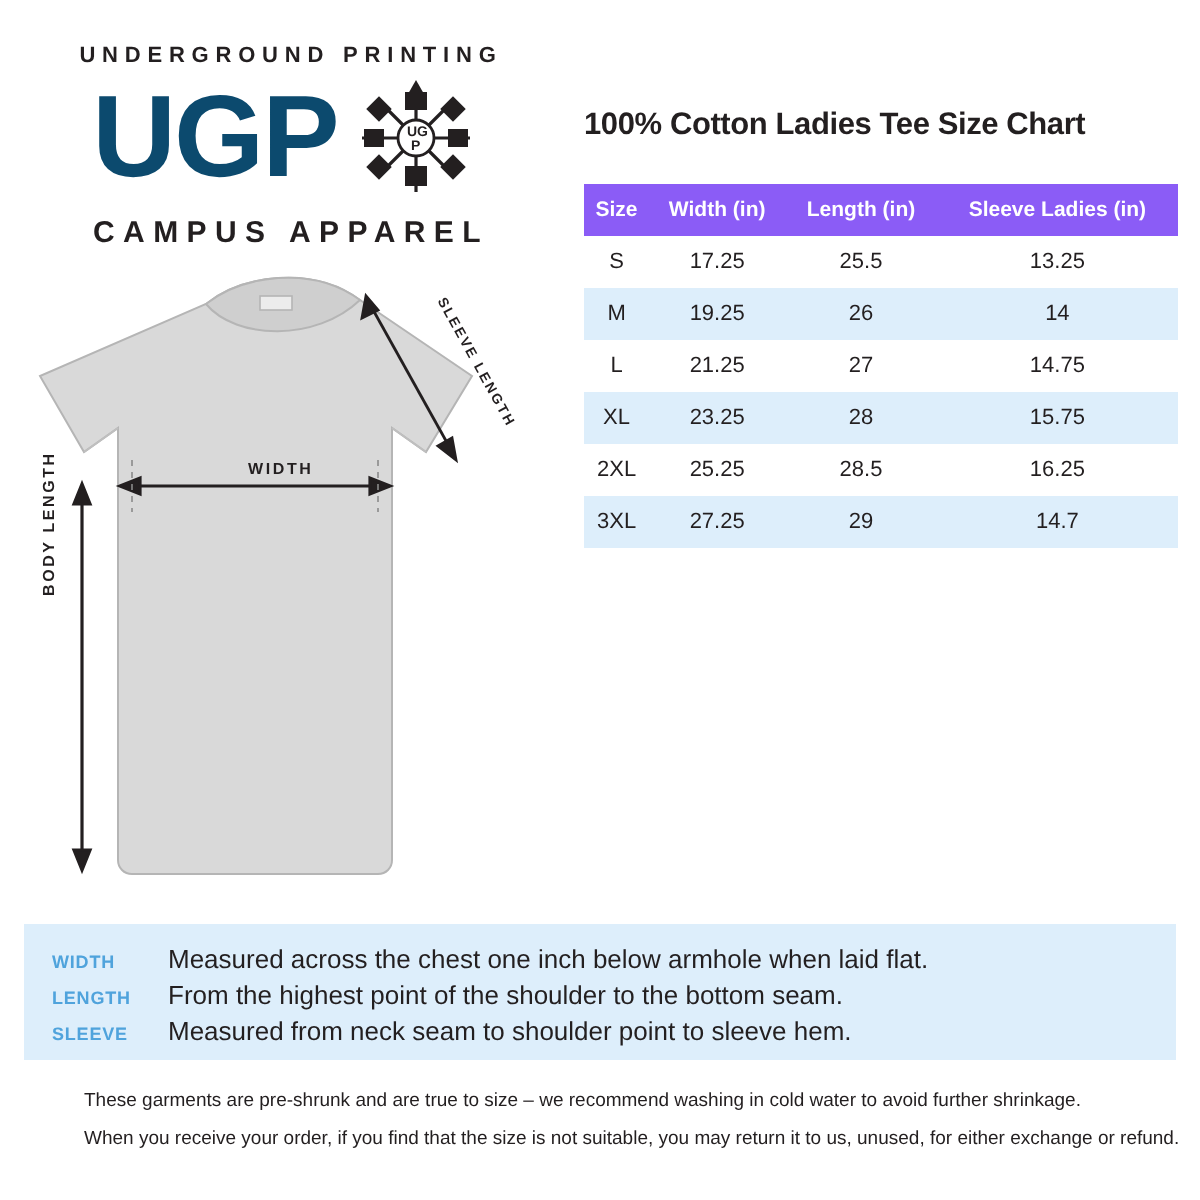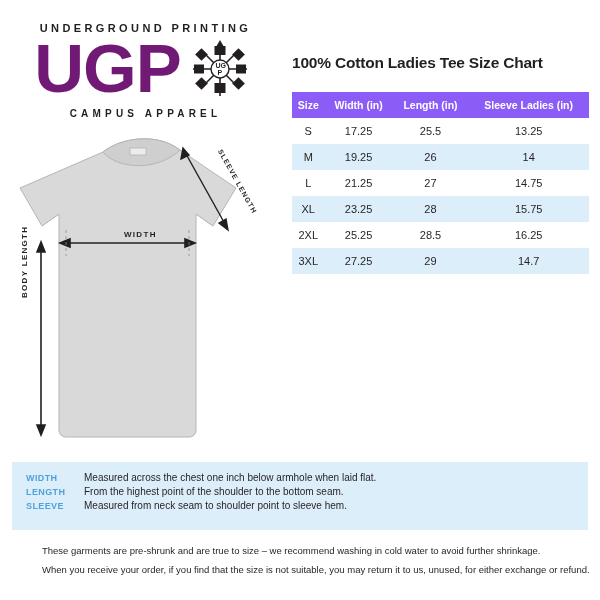--- a/index.html
+++ b/index.html
@@ -36,34 +36,34 @@
     color: #231f20;
     margin-left: 6px;
   }
   .logo-row {
     display: flex;
     align-items: center;
     justify-content: center;
     margin-top: 4px;
   }
   .ugp {
-    font-size: 69px;
+    font-size: 58px;
     font-weight: bold;
     letter-spacing: -1px;
     line-height: 58px;
-    color: #701a75;
+    color: #0c4a6e;
   }
   .mark {
     margin-left: 8px;
     position: relative;
     width: 62px;
     height: 62px;
   }
   .brand-bottom {
-    font-size: 10px;
+    font-size: 15px;
     letter-spacing: 4.2px;
     font-weight: bold;
     color: #231f20;
     margin-top: 8px;
     margin-left: 6px;
   }
 
   .shirt-wrap {
     position: absolute;
     left: 8px;
@@ -159,21 +159,21 @@
   }
   .note-key {
     width: 58px;
     flex: 0 0 58px;
     color: #4fa3dc;
     font-size: 9px;
     font-weight: bold;
     letter-spacing: 0.4px;
   }
   .note-val {
-    font-size: 10px;
+    font-size: 13px;
     color: #231f20;
   }
   .footer {
     position: absolute;
     left: 26px;
     top: 545px;
     width: 560px;
     margin-left: 16px;
   }
   .footer p {

